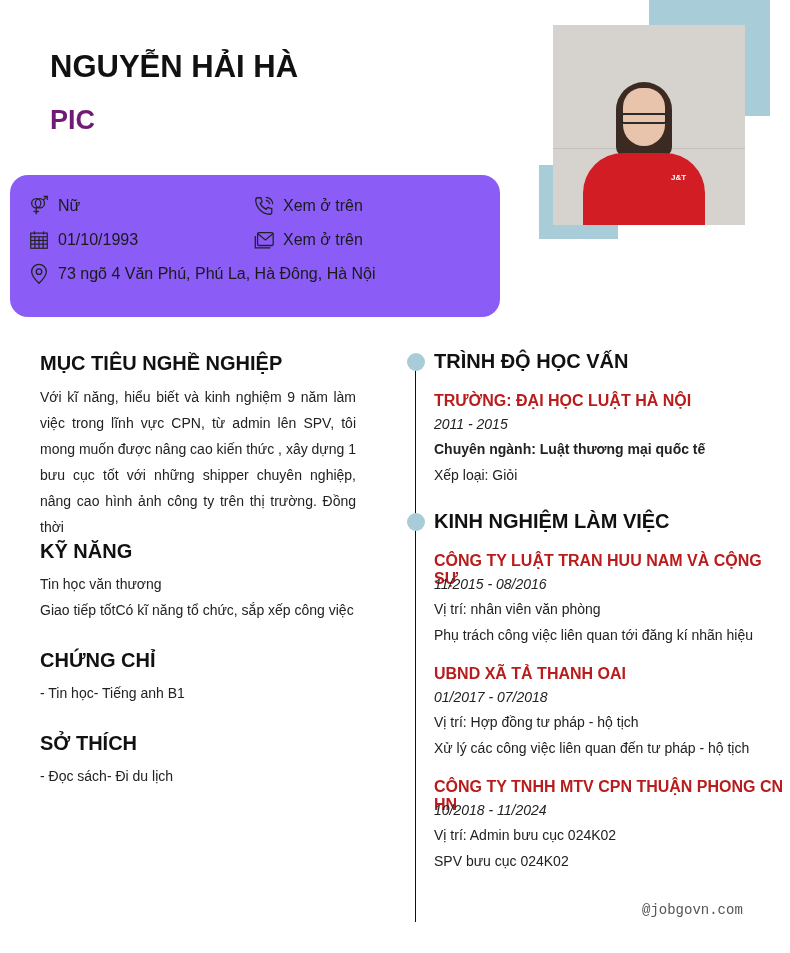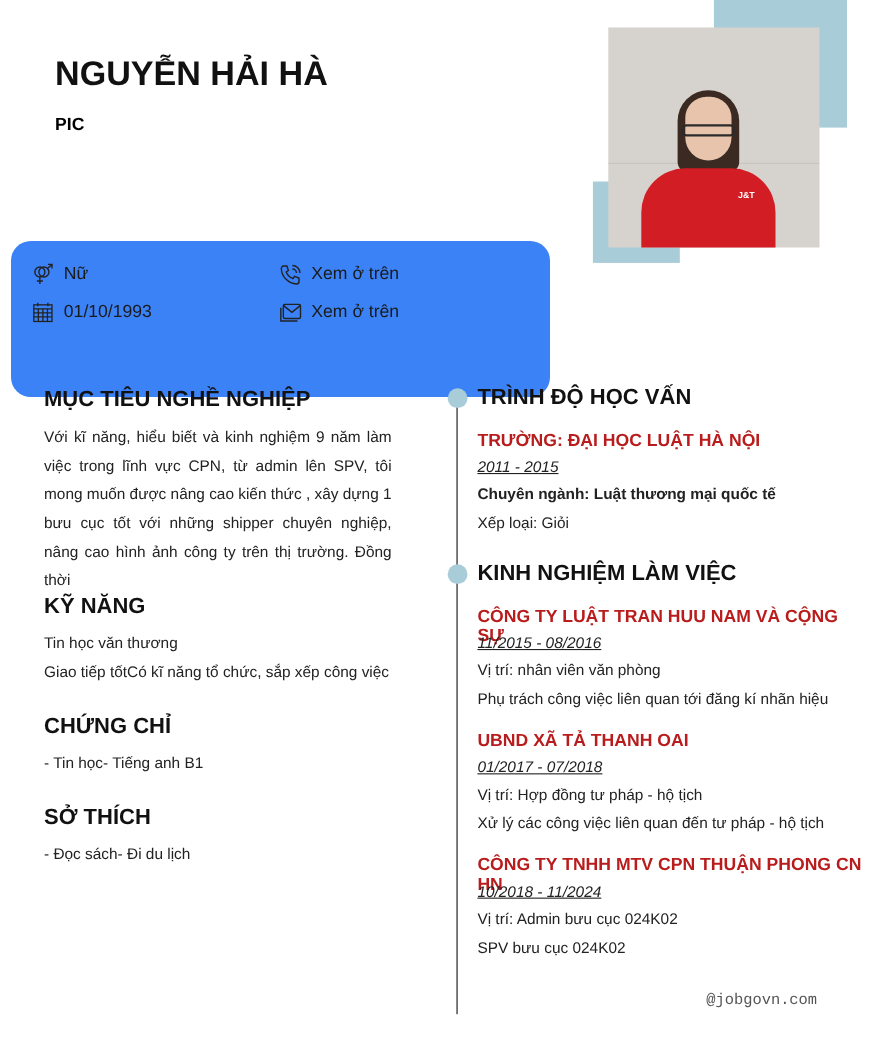--- a/index.html
+++ b/index.html
@@ -1,43 +1,43 @@
 <!DOCTYPE html>
 <html><head>
 <meta charset="utf-8">
 <style>
   * { box-sizing: border-box; margin: 0; padding: 0; }
   html, body { width: 790px; height: 953px; background: #ffffff; overflow: hidden; }
   body { position: relative; font-family: "Liberation Sans", "DejaVu Sans", sans-serif; color: #1a1a1a; }
 
   .name { position: absolute; left: 50px; top: 40px; font-size: 31px; font-weight: 700; letter-spacing: 0px; color: #111; line-height: 54px; }
-  .role { position: absolute; left: 50px; top: 105px; font-size: 16px; font-weight: 700; color: #000000; }
+  .role { position: absolute; left: 50px; top: 105px; font-size: 27px; font-weight: 700; color: #701a75; }
 
   .deco-top { position: absolute; left: 649px; top: 0; width: 121px; height: 116px; background: #a8cdd8; }
   .deco-bottom { position: absolute; left: 539px; top: 165px; width: 79px; height: 74px; background: #a8cdd8; }
   .photo { position: absolute; left: 553px; top: 25px; width: 192px; height: 200px; background: #d6d3cf; overflow: hidden; }
   .photo .wall-line { position: absolute; left: 0; top: 123px; width: 100%; height: 1px; background: #c5c2be; }
   .photo .hair { position: absolute; left: 63px; top: 57px; width: 56px; height: 75px; background: #3a2a22; border-radius: 28px 28px 10px 10px; }
   .photo .face { position: absolute; left: 70px; top: 63px; width: 42px; height: 58px; background: #e9c4ad; border-radius: 20px 20px 22px 22px; }
   .photo .glasses { position: absolute; left: 67px; top: 88px; width: 48px; height: 11px; border: 2px solid #2b2b2b; border-radius: 4px; }
   .photo .shirt { position: absolute; left: 30px; top: 128px; width: 122px; height: 80px; background: #d21d24; border-radius: 40px 40px 0 0; }
   .photo .logo { position: absolute; left: 118px; top: 148px; font-size: 8px; font-weight: 700; color: #fff; }
 
-  .info-box { position: absolute; left: 10px; top: 175px; width: 490px; height: 142px; background: #3b82f6; border-radius: 18px; margin-top: 44px; }
+  .info-box { position: absolute; left: 10px; top: 175px; width: 490px; height: 142px; background: #8b5cf6; border-radius: 18px; }
   .info-row { position: absolute; display: flex; align-items: center; font-size: 16px; color: #1a1a1a; }
   .info-row svg { width: 22px; height: 22px; margin-right: 8px; flex: none; }
 
   .section-title { position: absolute; font-size: 20px; font-weight: 700; color: #111; }
   .body-text { position: absolute; font-size: 14px; color: #222; line-height: 26px; }
   .justify { text-align: justify; }
 
   .timeline { position: absolute; left: 415px; top: 362px; width: 1px; height: 560px; background: #111; }
   .dot { position: absolute; width: 18px; height: 18px; border-radius: 50%; background: #a8cdd8; }
   .org { position: absolute; font-size: 16px; font-weight: 700; color: #b91c1c; }
-  .period { position: absolute; font-size: 14px; font-style: italic; color: #222; text-decoration: underline; }
+  .period { position: absolute; font-size: 14px; font-style: italic; color: #222; }
   .line { position: absolute; font-size: 14px; color: #222; }
 
   .watermark { position: absolute; left: 642px; top: 902px; font-family: "Liberation Mono", "DejaVu Sans Mono", monospace; font-size: 14px; color: #555; }
 </style>
 </head>
 <body>
 
 <div class="deco-top"></div>
 <div class="deco-bottom"></div>
 <div class="photo">
@@ -87,20 +87,27 @@
     <span>01/10/1993</span>
   </div>
   <div class="info-row" style="left:243px; top:54px;">
     <svg viewBox="0 0 24 24" fill="none" stroke="#222" stroke-width="1.4">
       <rect x="5" y="4" width="17" height="14" rx="1.5"></rect>
         <polyline points="5,5 13.5,12 22,5"></polyline>
       <path d="M2.5 7.5 L2.5 20.5 L19 20.5"></path>
     </svg>
     <span>Xem ở trên</span>
   </div>
+  <div class="info-row" style="left:18px; top:88px;">
+    <svg viewBox="0 0 24 24" fill="none" stroke="#222" stroke-width="1.4">
+      <path d="M12 22 C12 22 4 14.5 4 9.5 A8 8 0 0 1 20 9.5 C20 14.5 12 22 12 22 Z"></path>
+      <circle cx="12" cy="9.5" r="3"></circle>
+    </svg>
+    <span>73 ngõ 4 Văn Phú, Phú La, Hà Đông, Hà Nội</span>
+  </div>
 </div>
 
 <h2 class="section-title" style="left:40px; top:352px;">MỤC TIÊU NGHỀ NGHIỆP</h2>
 <p class="body-text justify" style="left:40px; top:384px; width:316px;">Với kĩ năng, hiểu biết và kinh nghiệm 9 năm làm việc trong lĩnh  vực CPN, từ admin lên SPV, tôi mong muốn được nâng cao kiến thức , xây dựng 1 bưu cục tốt với những shipper chuyên nghiệp, nâng cao hình ảnh công  ty trên thị trường. Đồng thời</p>
 
 <h2 class="section-title" style="left:40px; top:540px;">KỸ NĂNG</h2>
 <div class="body-text" style="left:40px; top:571px;">Tin học văn thương</div>
 <div class="body-text" style="left:40px; top:597px;">Giao tiếp tốtCó kĩ năng tổ chức, sắp xếp công việc</div>
 
 <h2 class="section-title" style="left:40px; top:649px;">CHỨNG CHỈ</h2>

